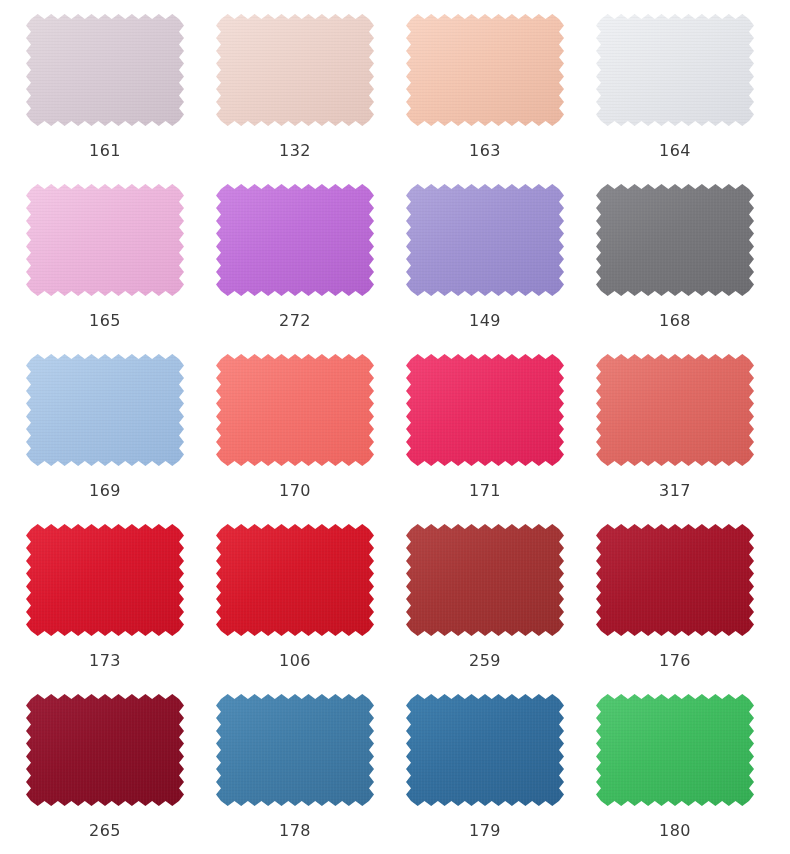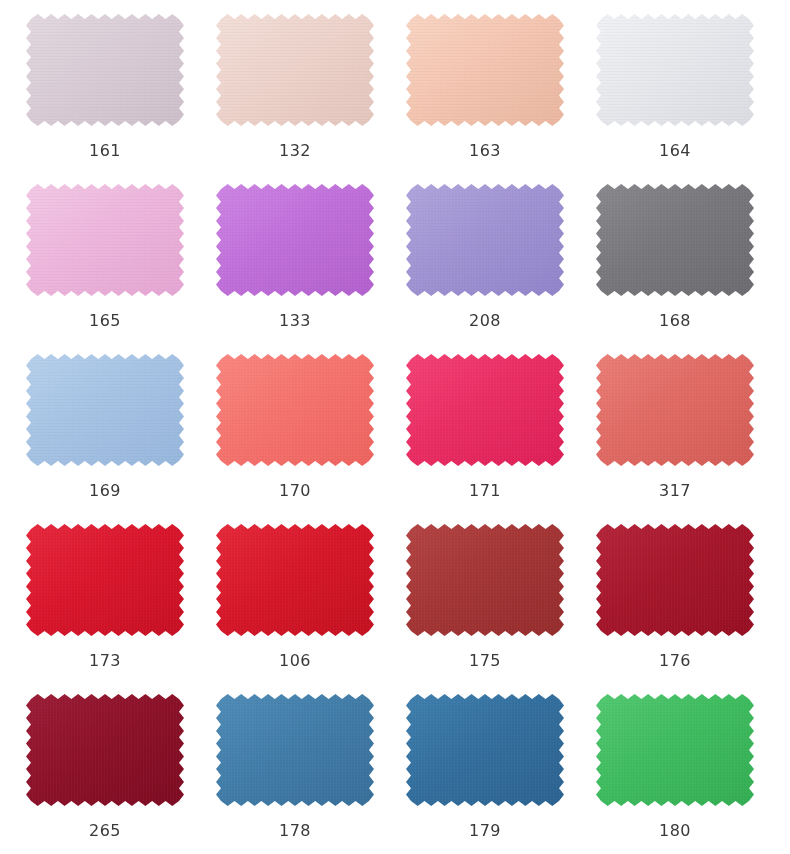--- a/index.html
+++ b/index.html
@@ -182,42 +182,42 @@
             <pattern id="tex5" width="3" height="3" patternUnits="userSpaceOnUse">
               <rect width="3" height="3" fill="none"></rect>
               <path d="M0 0 H3" stroke="#000000" stroke-opacity="0.045" stroke-width="1"></path>
               <path d="M0 0 V3" stroke="#ffffff" stroke-opacity="0.05" stroke-width="1"></path>
             </pattern>
           </defs>
           <polygon points="5.0,5.0 11.7,0.0 18.5,5.0 25.2,0.0 31.9,5.0 38.6,0.0 45.4,5.0 52.1,0.0 58.8,5.0 65.5,0.0 72.3,5.0 79.0,0.0 85.7,5.0 92.5,0.0 99.2,5.0 105.9,0.0 112.6,5.0 119.4,0.0 126.1,5.0 132.8,0.0 139.5,5.0 146.3,0.0 153.0,5.0 158.0,11.4 153.0,17.8 158.0,24.1 153.0,30.5 158.0,36.9 153.0,43.3 158.0,49.6 153.0,56.0 158.0,62.4 153.0,68.8 158.0,75.1 153.0,81.5 158.0,87.9 153.0,94.3 158.0,100.6 153.0,107.0 146.3,112.0 139.5,107.0 132.8,112.0 126.1,107.0 119.4,112.0 112.6,107.0 105.9,112.0 99.2,107.0 92.5,112.0 85.7,107.0 79.0,112.0 72.3,107.0 65.5,112.0 58.8,107.0 52.1,112.0 45.4,107.0 38.6,112.0 31.9,107.0 25.2,112.0 18.5,107.0 11.7,112.0 5.0,107.0 0.0,100.6 5.0,94.3 0.0,87.9 5.0,81.5 0.0,75.1 5.0,68.8 0.0,62.4 5.0,56.0 0.0,49.6 5.0,43.3 0.0,36.9 5.0,30.5 0.0,24.1 5.0,17.8 0.0,11.4" fill="url(#g5)"></polygon>
           <polygon points="5.0,5.0 11.7,0.0 18.5,5.0 25.2,0.0 31.9,5.0 38.6,0.0 45.4,5.0 52.1,0.0 58.8,5.0 65.5,0.0 72.3,5.0 79.0,0.0 85.7,5.0 92.5,0.0 99.2,5.0 105.9,0.0 112.6,5.0 119.4,0.0 126.1,5.0 132.8,0.0 139.5,5.0 146.3,0.0 153.0,5.0 158.0,11.4 153.0,17.8 158.0,24.1 153.0,30.5 158.0,36.9 153.0,43.3 158.0,49.6 153.0,56.0 158.0,62.4 153.0,68.8 158.0,75.1 153.0,81.5 158.0,87.9 153.0,94.3 158.0,100.6 153.0,107.0 146.3,112.0 139.5,107.0 132.8,112.0 126.1,107.0 119.4,112.0 112.6,107.0 105.9,112.0 99.2,107.0 92.5,112.0 85.7,107.0 79.0,112.0 72.3,107.0 65.5,112.0 58.8,107.0 52.1,112.0 45.4,107.0 38.6,112.0 31.9,107.0 25.2,112.0 18.5,107.0 11.7,112.0 5.0,107.0 0.0,100.6 5.0,94.3 0.0,87.9 5.0,81.5 0.0,75.1 5.0,68.8 0.0,62.4 5.0,56.0 0.0,49.6 5.0,43.3 0.0,36.9 5.0,30.5 0.0,24.1 5.0,17.8 0.0,11.4" fill="url(#tex5)"></polygon>
         </svg>
       </div>
-      <div class="swatch-label">133</div>
+      <div class="swatch-label">272</div>
     </div>
     <div class="swatch-cell">
       <div class="swatch-chip">
         <svg viewBox="0 0 158 112" width="158" height="112">
           <defs>
             <linearGradient id="g6" x1="0" y1="0" x2="1" y2="1">
               <stop offset="0" stop-color="#b0a5dc"></stop>
               <stop offset="0.45" stop-color="#a093d3"></stop>
               <stop offset="1" stop-color="#9184c9"></stop>
             </linearGradient>
             <pattern id="tex6" width="3" height="3" patternUnits="userSpaceOnUse">
               <rect width="3" height="3" fill="none"></rect>
               <path d="M0 0 H3" stroke="#000000" stroke-opacity="0.045" stroke-width="1"></path>
               <path d="M0 0 V3" stroke="#ffffff" stroke-opacity="0.05" stroke-width="1"></path>
             </pattern>
           </defs>
           <polygon points="5.0,5.0 11.7,0.0 18.5,5.0 25.2,0.0 31.9,5.0 38.6,0.0 45.4,5.0 52.1,0.0 58.8,5.0 65.5,0.0 72.3,5.0 79.0,0.0 85.7,5.0 92.5,0.0 99.2,5.0 105.9,0.0 112.6,5.0 119.4,0.0 126.1,5.0 132.8,0.0 139.5,5.0 146.3,0.0 153.0,5.0 158.0,11.4 153.0,17.8 158.0,24.1 153.0,30.5 158.0,36.9 153.0,43.3 158.0,49.6 153.0,56.0 158.0,62.4 153.0,68.8 158.0,75.1 153.0,81.5 158.0,87.9 153.0,94.3 158.0,100.6 153.0,107.0 146.3,112.0 139.5,107.0 132.8,112.0 126.1,107.0 119.4,112.0 112.6,107.0 105.9,112.0 99.2,107.0 92.5,112.0 85.7,107.0 79.0,112.0 72.3,107.0 65.5,112.0 58.8,107.0 52.1,112.0 45.4,107.0 38.6,112.0 31.9,107.0 25.2,112.0 18.5,107.0 11.7,112.0 5.0,107.0 0.0,100.6 5.0,94.3 0.0,87.9 5.0,81.5 0.0,75.1 5.0,68.8 0.0,62.4 5.0,56.0 0.0,49.6 5.0,43.3 0.0,36.9 5.0,30.5 0.0,24.1 5.0,17.8 0.0,11.4" fill="url(#g6)"></polygon>
           <polygon points="5.0,5.0 11.7,0.0 18.5,5.0 25.2,0.0 31.9,5.0 38.6,0.0 45.4,5.0 52.1,0.0 58.8,5.0 65.5,0.0 72.3,5.0 79.0,0.0 85.7,5.0 92.5,0.0 99.2,5.0 105.9,0.0 112.6,5.0 119.4,0.0 126.1,5.0 132.8,0.0 139.5,5.0 146.3,0.0 153.0,5.0 158.0,11.4 153.0,17.8 158.0,24.1 153.0,30.5 158.0,36.9 153.0,43.3 158.0,49.6 153.0,56.0 158.0,62.4 153.0,68.8 158.0,75.1 153.0,81.5 158.0,87.9 153.0,94.3 158.0,100.6 153.0,107.0 146.3,112.0 139.5,107.0 132.8,112.0 126.1,107.0 119.4,112.0 112.6,107.0 105.9,112.0 99.2,107.0 92.5,112.0 85.7,107.0 79.0,112.0 72.3,107.0 65.5,112.0 58.8,107.0 52.1,112.0 45.4,107.0 38.6,112.0 31.9,107.0 25.2,112.0 18.5,107.0 11.7,112.0 5.0,107.0 0.0,100.6 5.0,94.3 0.0,87.9 5.0,81.5 0.0,75.1 5.0,68.8 0.0,62.4 5.0,56.0 0.0,49.6 5.0,43.3 0.0,36.9 5.0,30.5 0.0,24.1 5.0,17.8 0.0,11.4" fill="url(#tex6)"></polygon>
         </svg>
       </div>
-      <div class="swatch-label">208</div>
+      <div class="swatch-label">149</div>
     </div>
     <div class="swatch-cell">
       <div class="swatch-chip">
         <svg viewBox="0 0 158 112" width="158" height="112">
           <defs>
             <linearGradient id="g7" x1="0" y1="0" x2="1" y2="1">
               <stop offset="0" stop-color="#88888d"></stop>
               <stop offset="0.45" stop-color="#78787c"></stop>
               <stop offset="1" stop-color="#6c6c70"></stop>
             </linearGradient>
@@ -371,21 +371,21 @@
             <pattern id="tex14" width="3" height="3" patternUnits="userSpaceOnUse">
               <rect width="3" height="3" fill="none"></rect>
               <path d="M0 0 H3" stroke="#000000" stroke-opacity="0.045" stroke-width="1"></path>
               <path d="M0 0 V3" stroke="#ffffff" stroke-opacity="0.05" stroke-width="1"></path>
             </pattern>
           </defs>
           <polygon points="5.0,5.0 11.7,0.0 18.5,5.0 25.2,0.0 31.9,5.0 38.6,0.0 45.4,5.0 52.1,0.0 58.8,5.0 65.5,0.0 72.3,5.0 79.0,0.0 85.7,5.0 92.5,0.0 99.2,5.0 105.9,0.0 112.6,5.0 119.4,0.0 126.1,5.0 132.8,0.0 139.5,5.0 146.3,0.0 153.0,5.0 158.0,11.4 153.0,17.8 158.0,24.1 153.0,30.5 158.0,36.9 153.0,43.3 158.0,49.6 153.0,56.0 158.0,62.4 153.0,68.8 158.0,75.1 153.0,81.5 158.0,87.9 153.0,94.3 158.0,100.6 153.0,107.0 146.3,112.0 139.5,107.0 132.8,112.0 126.1,107.0 119.4,112.0 112.6,107.0 105.9,112.0 99.2,107.0 92.5,112.0 85.7,107.0 79.0,112.0 72.3,107.0 65.5,112.0 58.8,107.0 52.1,112.0 45.4,107.0 38.6,112.0 31.9,107.0 25.2,112.0 18.5,107.0 11.7,112.0 5.0,107.0 0.0,100.6 5.0,94.3 0.0,87.9 5.0,81.5 0.0,75.1 5.0,68.8 0.0,62.4 5.0,56.0 0.0,49.6 5.0,43.3 0.0,36.9 5.0,30.5 0.0,24.1 5.0,17.8 0.0,11.4" fill="url(#g14)"></polygon>
           <polygon points="5.0,5.0 11.7,0.0 18.5,5.0 25.2,0.0 31.9,5.0 38.6,0.0 45.4,5.0 52.1,0.0 58.8,5.0 65.5,0.0 72.3,5.0 79.0,0.0 85.7,5.0 92.5,0.0 99.2,5.0 105.9,0.0 112.6,5.0 119.4,0.0 126.1,5.0 132.8,0.0 139.5,5.0 146.3,0.0 153.0,5.0 158.0,11.4 153.0,17.8 158.0,24.1 153.0,30.5 158.0,36.9 153.0,43.3 158.0,49.6 153.0,56.0 158.0,62.4 153.0,68.8 158.0,75.1 153.0,81.5 158.0,87.9 153.0,94.3 158.0,100.6 153.0,107.0 146.3,112.0 139.5,107.0 132.8,112.0 126.1,107.0 119.4,112.0 112.6,107.0 105.9,112.0 99.2,107.0 92.5,112.0 85.7,107.0 79.0,112.0 72.3,107.0 65.5,112.0 58.8,107.0 52.1,112.0 45.4,107.0 38.6,112.0 31.9,107.0 25.2,112.0 18.5,107.0 11.7,112.0 5.0,107.0 0.0,100.6 5.0,94.3 0.0,87.9 5.0,81.5 0.0,75.1 5.0,68.8 0.0,62.4 5.0,56.0 0.0,49.6 5.0,43.3 0.0,36.9 5.0,30.5 0.0,24.1 5.0,17.8 0.0,11.4" fill="url(#tex14)"></polygon>
         </svg>
       </div>
-      <div class="swatch-label">175</div>
+      <div class="swatch-label">259</div>
     </div>
     <div class="swatch-cell">
       <div class="swatch-chip">
         <svg viewBox="0 0 158 112" width="158" height="112">
           <defs>
             <linearGradient id="g15" x1="0" y1="0" x2="1" y2="1">
               <stop offset="0" stop-color="#b5253a"></stop>
               <stop offset="0.45" stop-color="#a6162b"></stop>
               <stop offset="1" stop-color="#960e22"></stop>
             </linearGradient>

